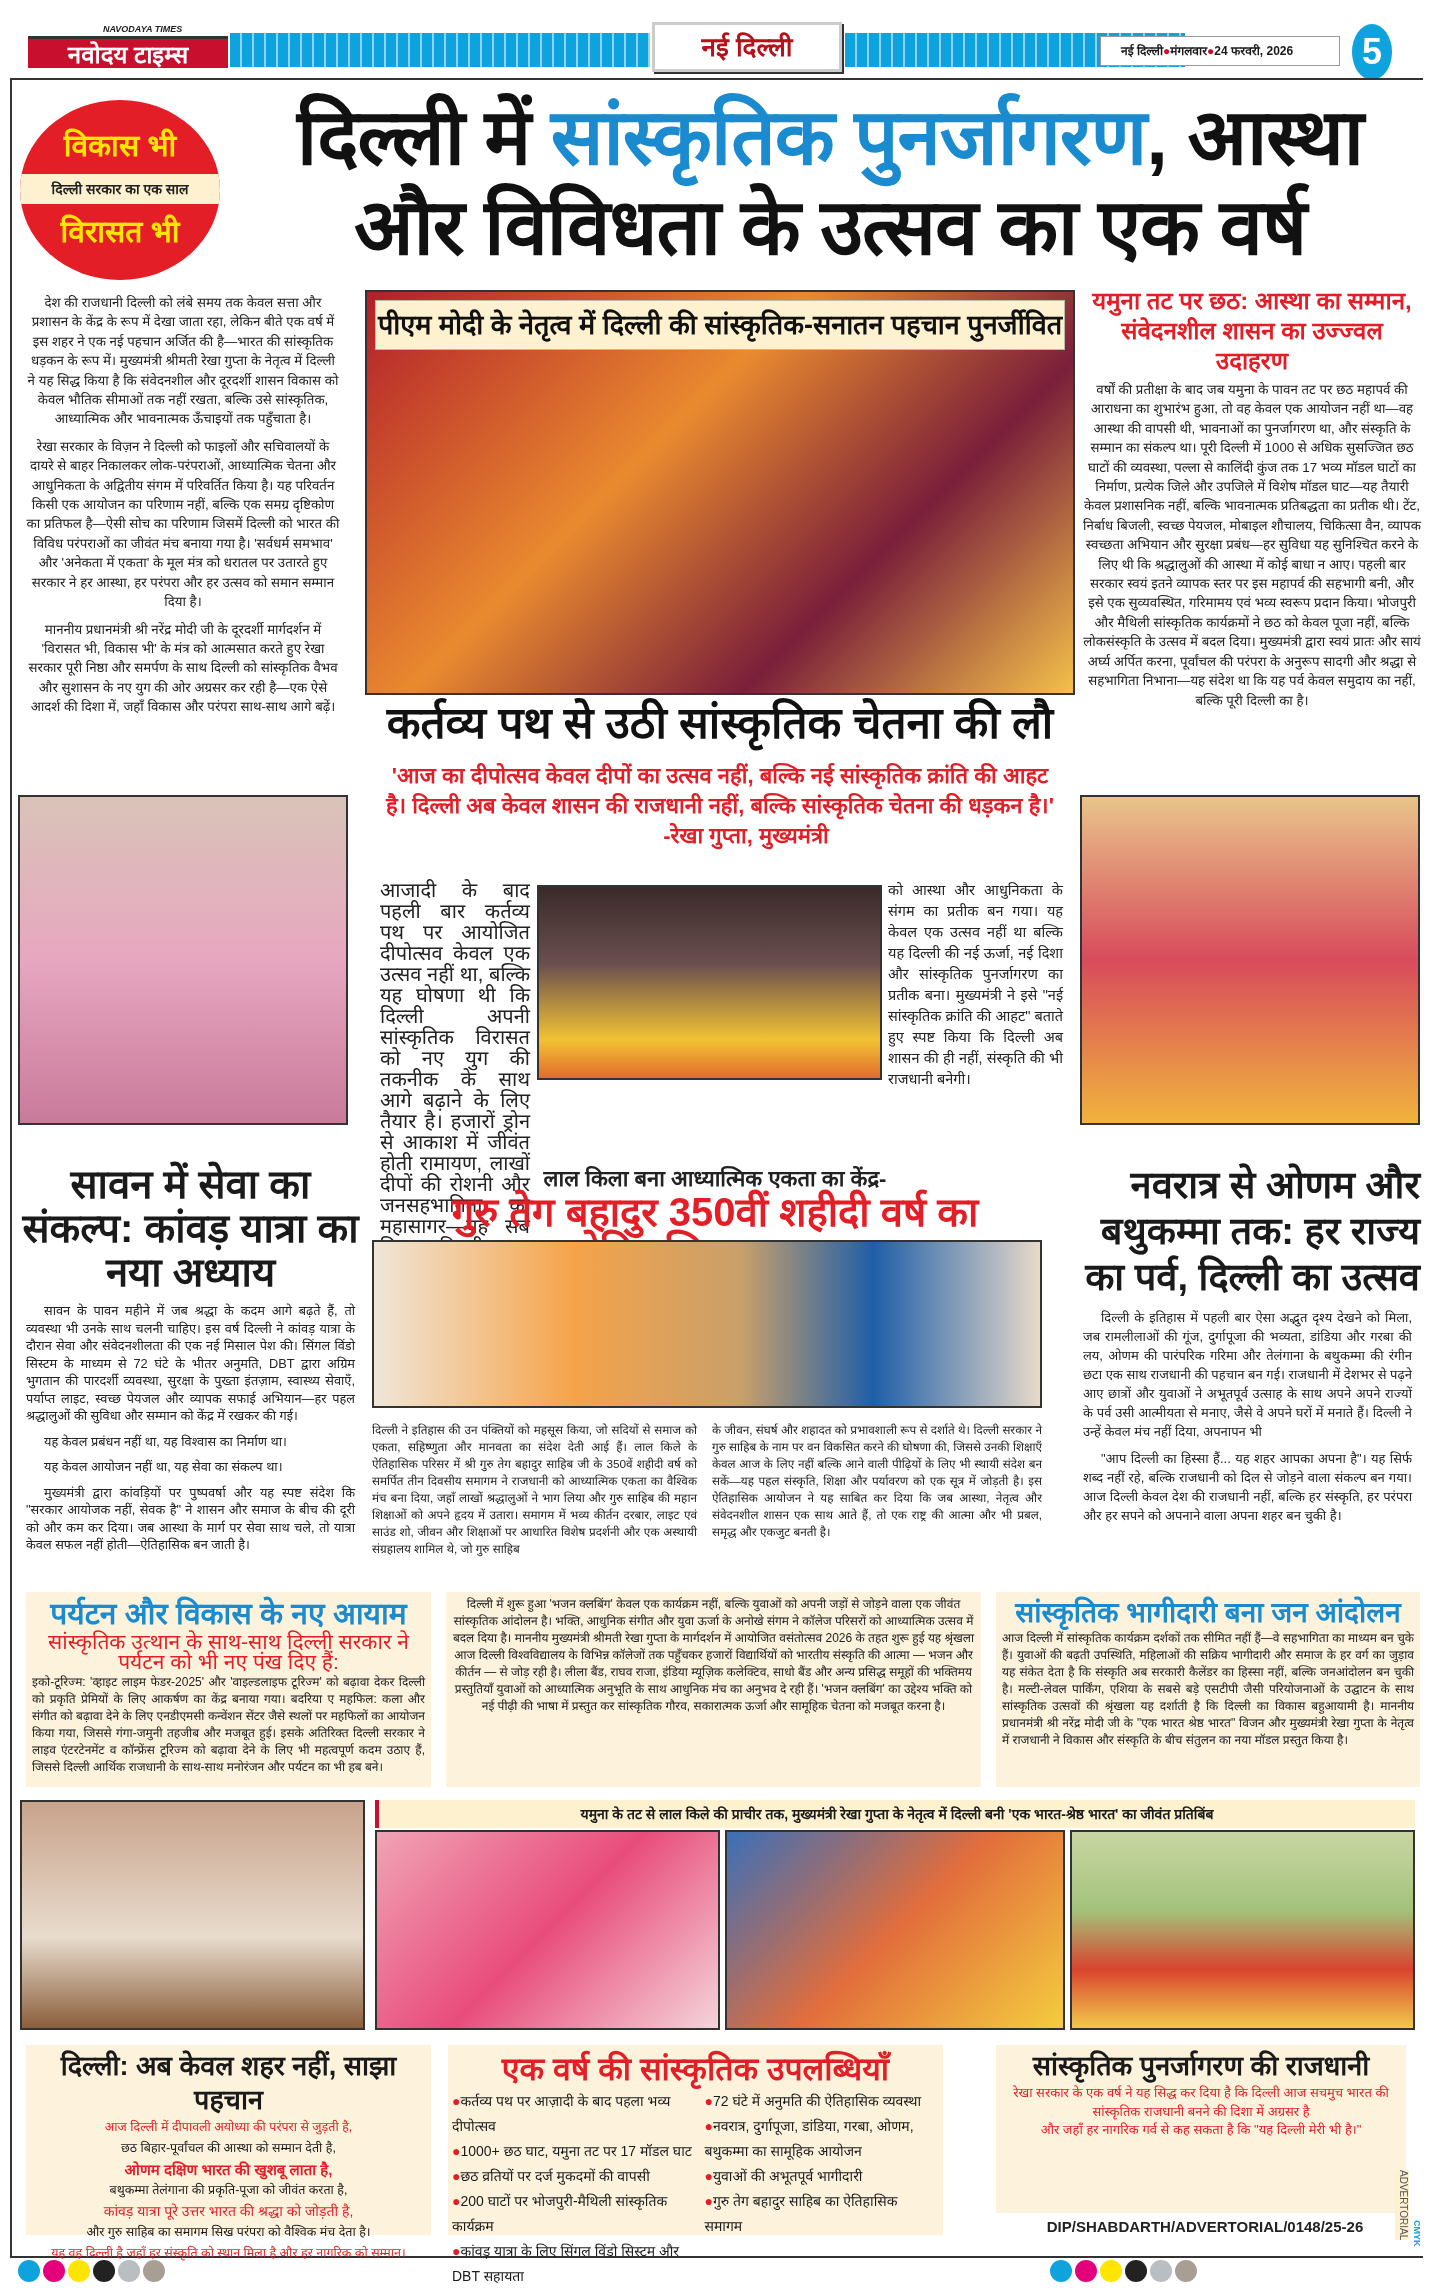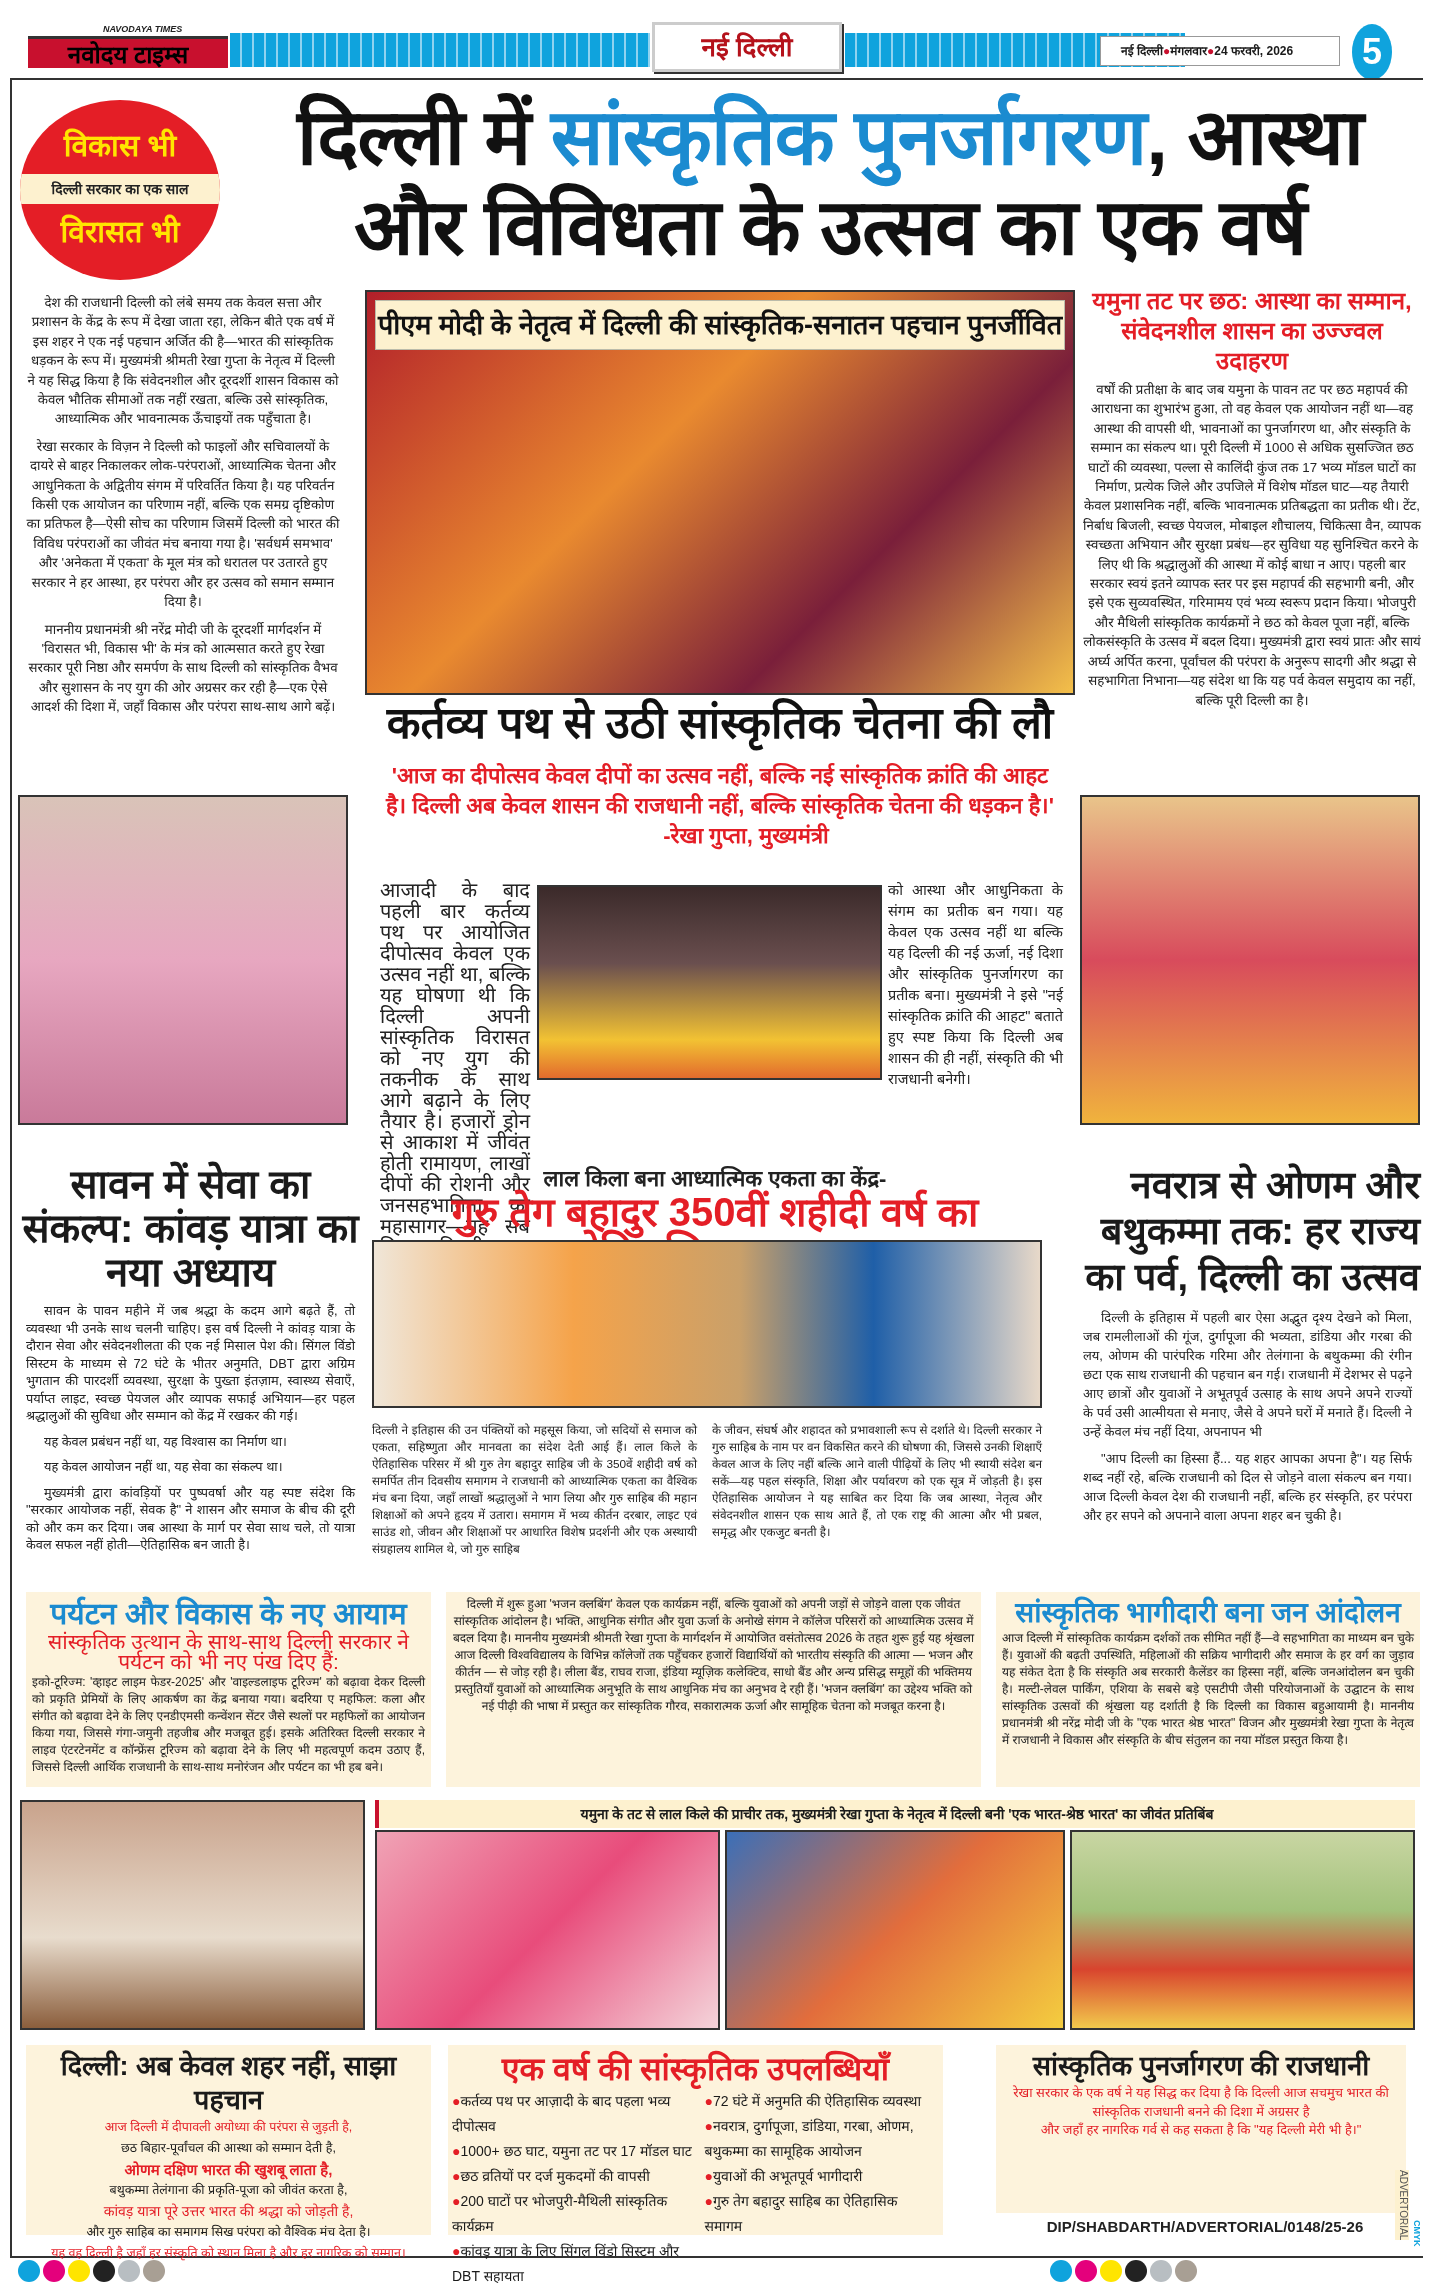--- a/index.html
+++ b/index.html
@@ -3,21 +3,21 @@
 <meta charset="utf-8">
 <style>
 *{box-sizing:border-box;margin:0;padding:0}
 html,body{width:1429px;height:2295px;background:#fff;overflow:hidden}
 body{position:relative;font-family:"Liberation Sans","DejaVu Sans",sans-serif;color:#1a1a1a}
 .abs{position:absolute}
 
 .mast{left:0;top:0;width:1429px;height:70px}
 .logo-wrap{left:28px;top:22px;width:205px;height:48px}
 .logo-small{position:absolute;left:75px;top:2px;font-size:9px;font-style:italic;font-weight:bold;color:#222}
-.logo-box{position:absolute;left:0;top:14px;width:200px;height:32px;background:#c8102e;color:#000000;font-weight:bold;font-size:24px;line-height:32px;text-align:center;border-top:3px solid #333}
+.logo-box{position:absolute;left:0;top:14px;width:200px;height:32px;background:#c8102e;color:#ffffff;font-weight:bold;font-size:24px;line-height:32px;text-align:center;border-top:3px solid #333}
 .stripe{top:33px;height:34px;background:repeating-linear-gradient(90deg,#0fa3dd 0 10px,#8fd3f0 10px 12px)}
 .city-box{left:652px;top:22px;width:190px;height:50px;background:#fff;border:3px solid #ccc;box-shadow:2px 2px 0 #333;text-align:center;font-weight:bold;font-size:26px;color:#b5121b;line-height:44px}
 .date-box{left:1100px;top:36px;width:240px;height:30px;background:#fff;border:1px solid #999;font-size:12px;font-weight:bold;line-height:28px;padding-left:20px}
 .dot{color:#c8102e}
 .page-num{left:1352px;top:24px;width:40px;height:56px;border-radius:50%;background:#0fa3dd;color:#fff;font-size:36px;font-weight:bold;text-align:center;line-height:56px}
 .frame{left:10px;top:78px;width:1413px;height:2180px;border:2px solid #333;border-right:0}
 
 .badge{left:20px;top:100px;width:200px;height:180px;border-radius:50%;background:#e41e26;text-align:center;overflow:hidden}
 .badge .y{color:#ffe500;font-weight:bold;font-size:30px;line-height:44px}
 .badge .mid{background:#fdf1cf;color:#222;font-size:14px;font-weight:bold;line-height:30px;margin:6px 0}

